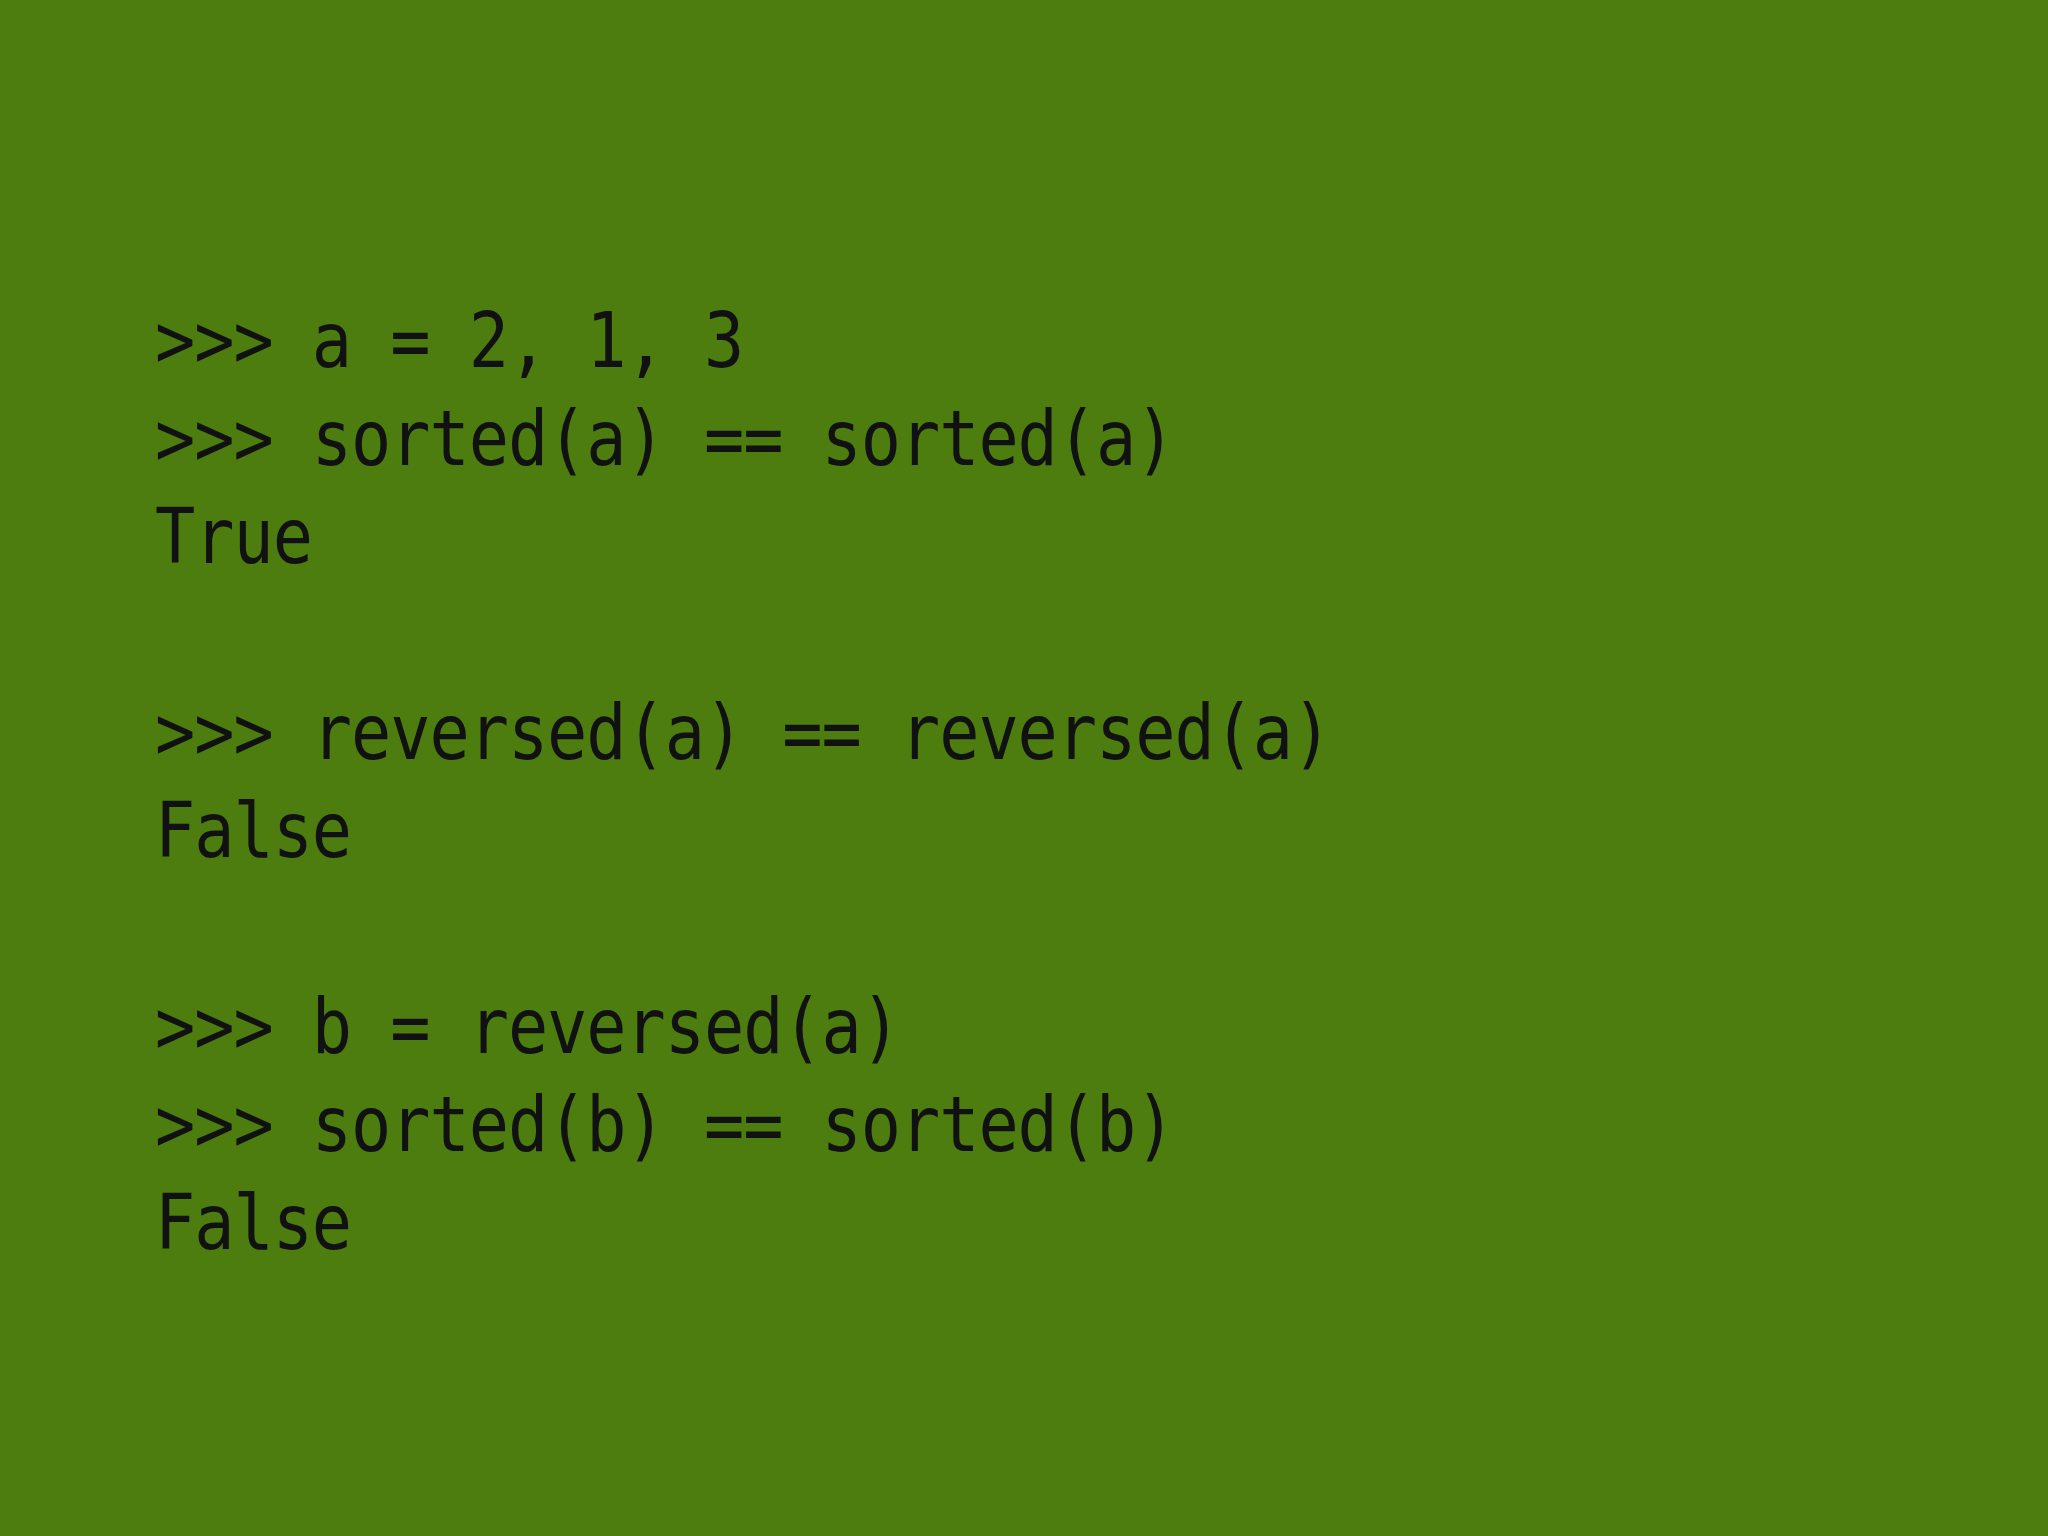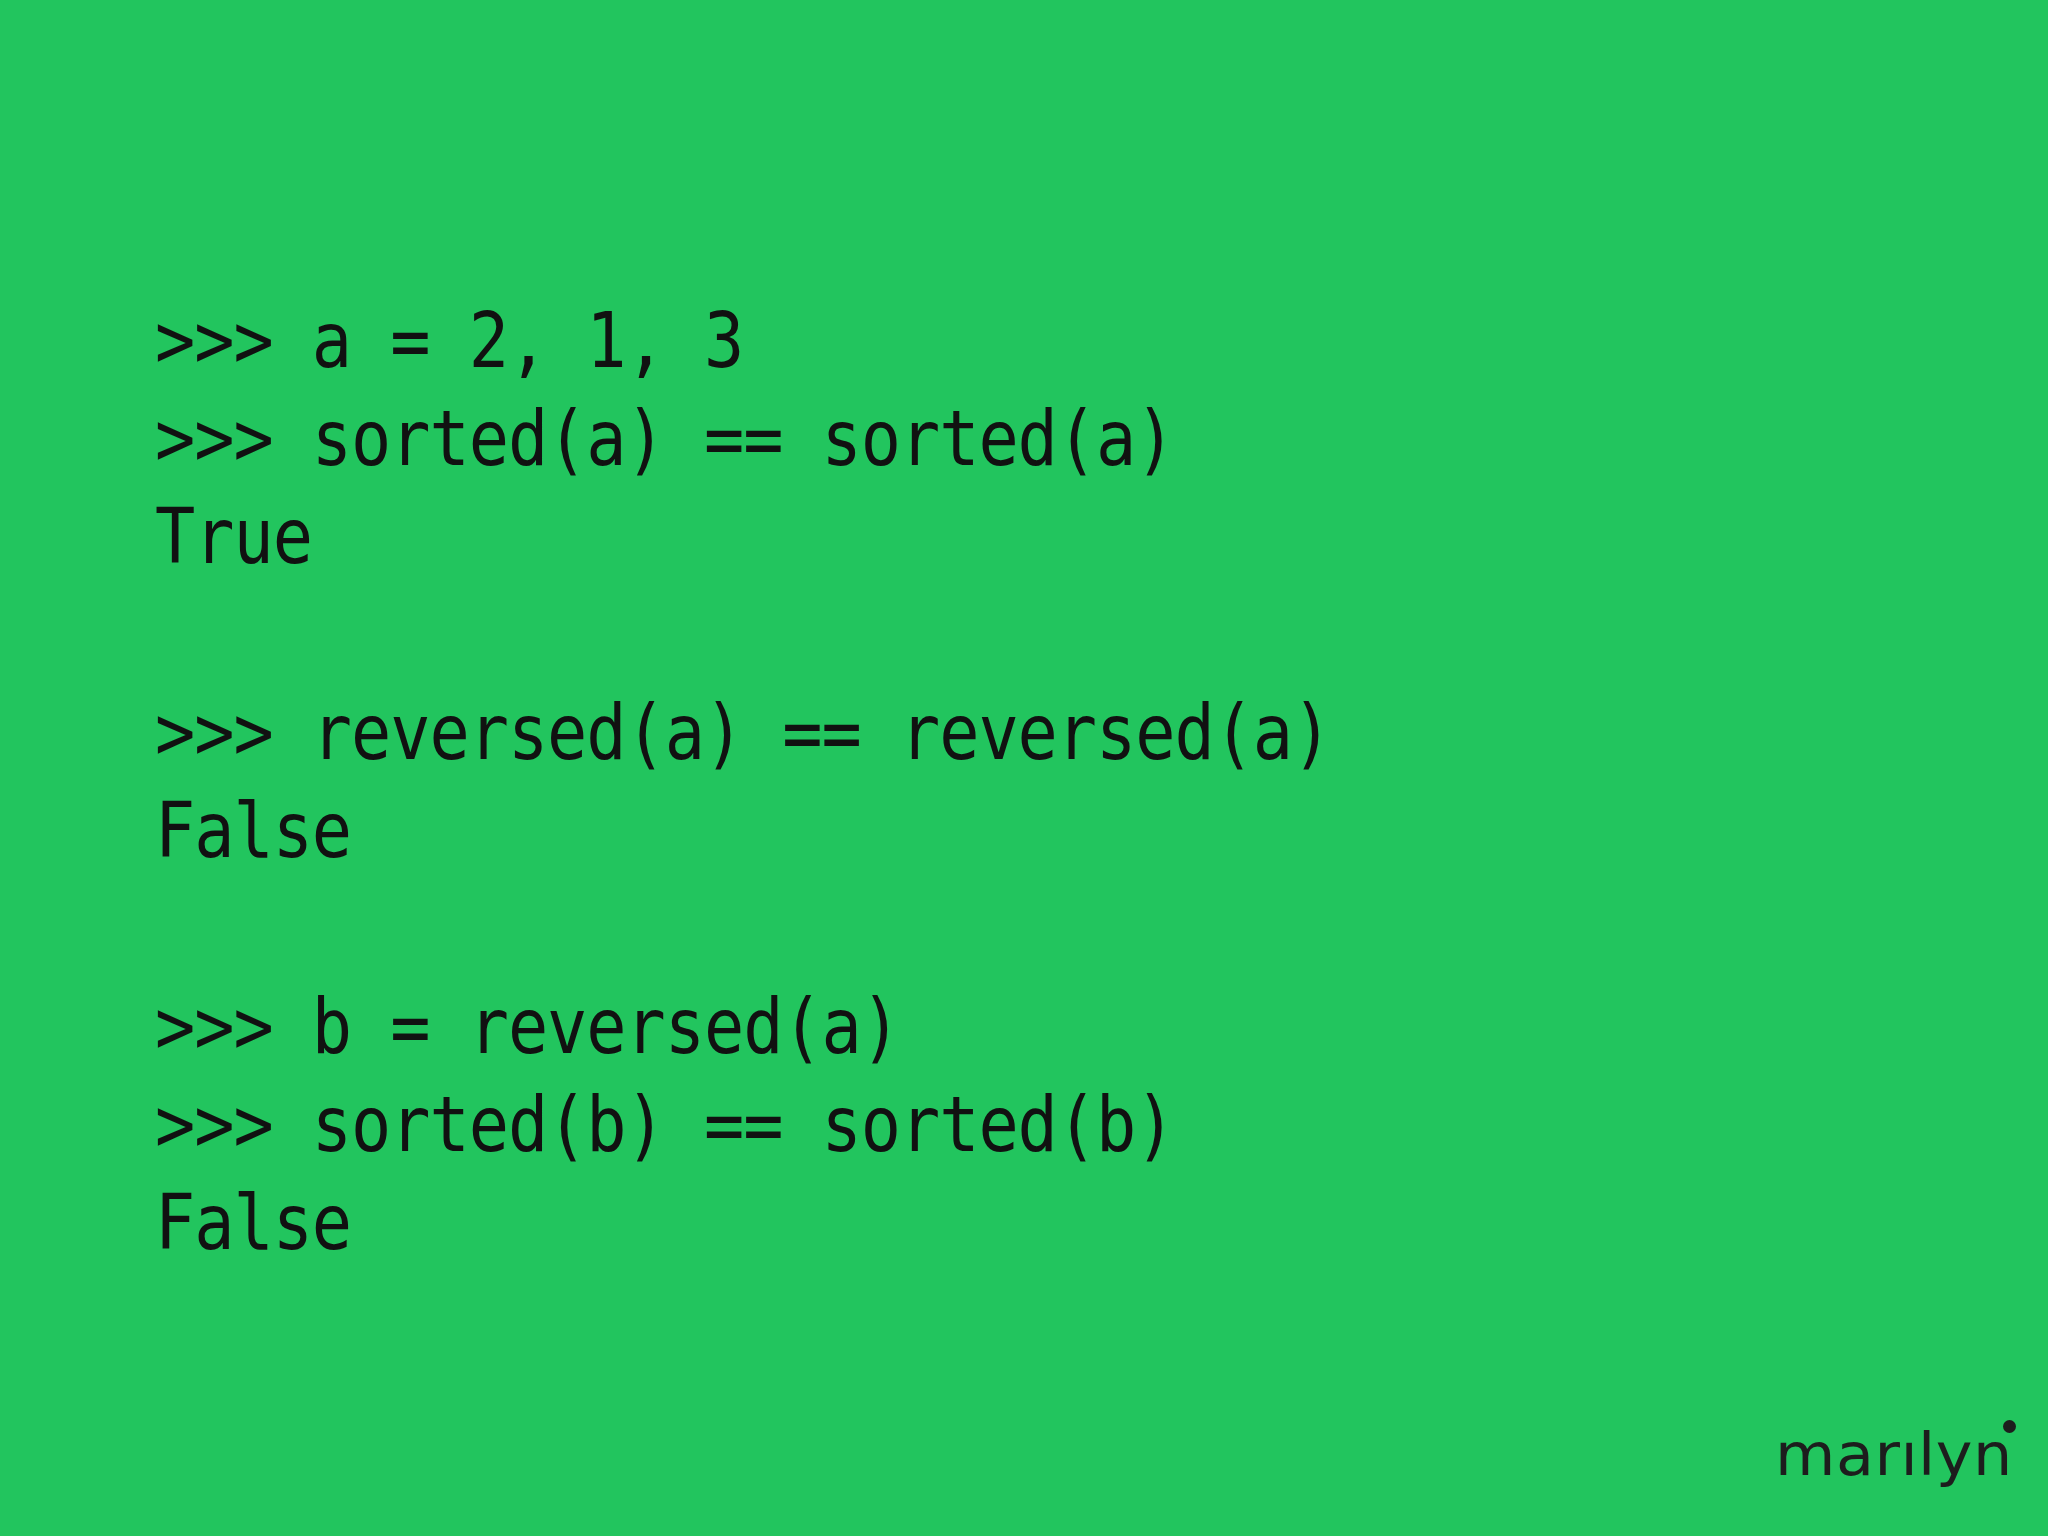--- a/index.html
+++ b/index.html
@@ -11,21 +11,21 @@
     height: 1536px;
     background: #ffffff;
     font-family: "DejaVu Sans Mono", monospace;
     overflow: hidden;
     position: relative;
   }
 
   #slide {
     position: absolute;
     inset: 0;
-    background: #22c55e;
+    background: #4d7c0f;
   }
 
   
   #code-block {
     position: absolute;
     left: 155px;
     top: 292px;
     width: 1700px;
   }
 
@@ -90,18 +90,14 @@
     <div class="code-line">True</div>
     <div class="code-line blank"></div>
     <div class="code-line">&gt;&gt;&gt; reversed(a) == reversed(a)</div>
     <div class="code-line">False</div>
     <div class="code-line blank"></div>
     <div class="code-line">&gt;&gt;&gt; b = reversed(a)</div>
     <div class="code-line">&gt;&gt;&gt; sorted(b) == sorted(b)</div>
     <div class="code-line">False</div>
   </div>
 
-  <div id="brand-logo">
-    <div id="brand-wordmark">marılyn</div>
-    <div id="brand-dot"></div>
-  </div>
 
 </div>
 
 </body></html>

